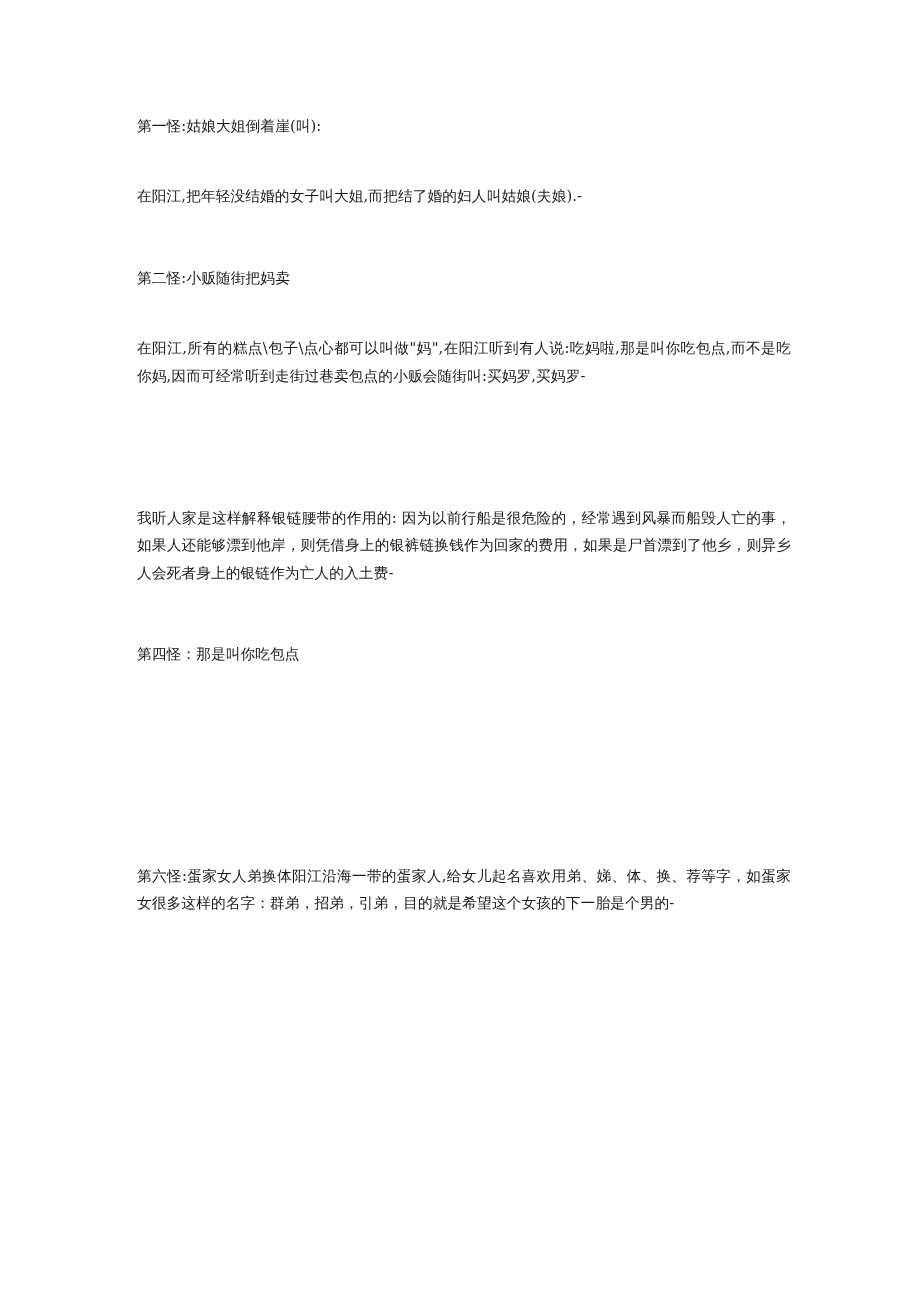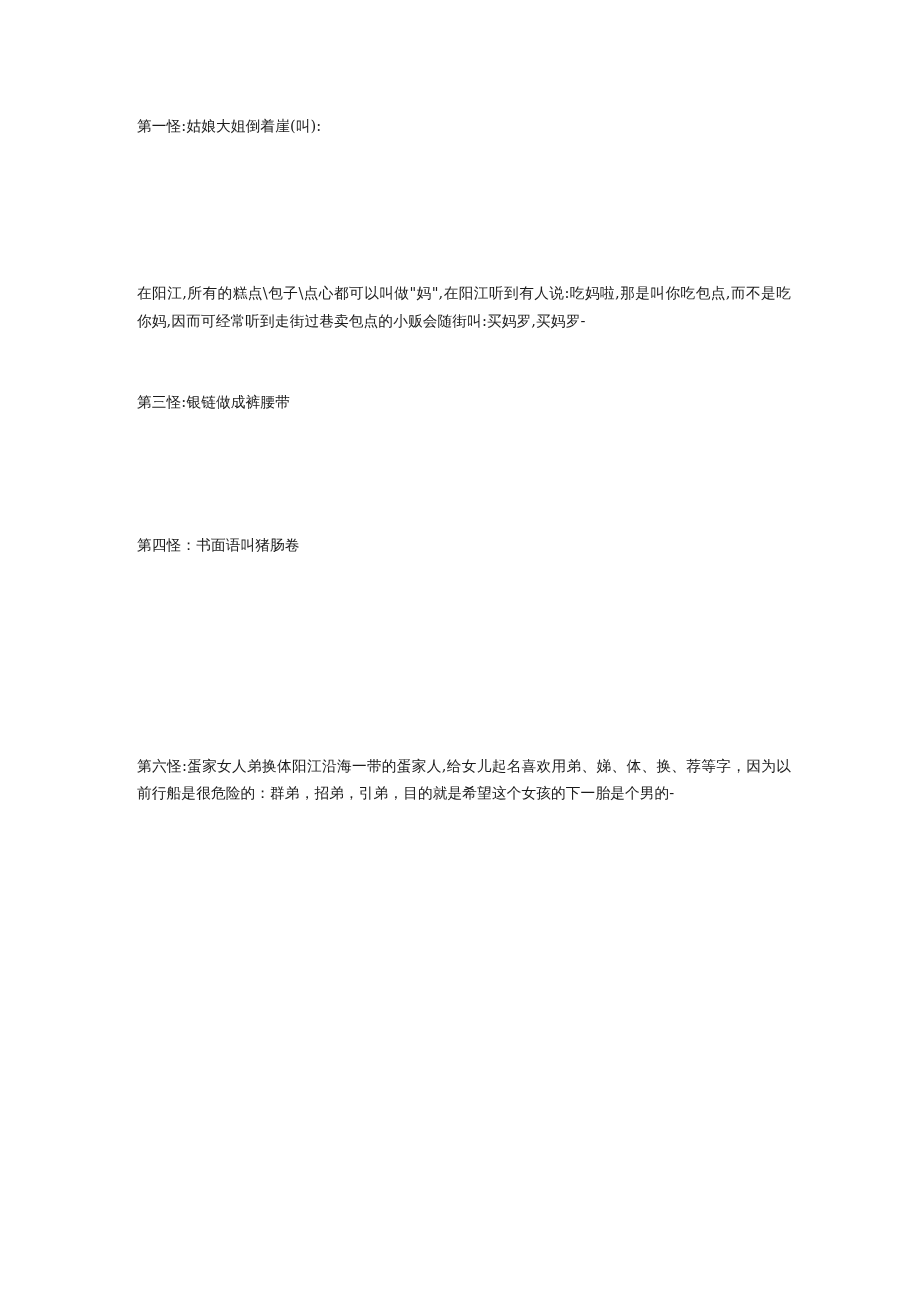--- a/index.html
+++ b/index.html
@@ -42,40 +42,42 @@
   .gap-tiny    { height: 18px; }
 </style>
 </head>
 <body>
 
 <div class="page">
   <div class="content">
 
     <p class="para">第一怪:姑娘大姐倒着崖(叫):</p>
     <div class="gap-heading"></div>
+    <p class="para">在阳江,把年轻没结婚的女子叫大姐,而把结了婚的妇人叫姑娘(夫娘).-</p>
 
     <div class="gap-section"></div>
 
+    <p class="para">第二怪:小贩随街把妈卖</p>
     <div class="gap-heading"></div>
     <p class="para">在阳江,所有的糕点\包子\点心都可以叫做"妈",在阳江听到有人说:吃妈啦,那是叫你吃包点,而不是吃你妈,因而可经常听到走街过巷卖包点的小贩会随街叫:买妈罗,买妈罗-</p>
 
     <div class="gap-section"></div>
 
-    <p class="para">第三怪:银链做成裤腰带</p>
     <div class="gap-heading"></div>
     <div class="gap-tiny"></div>
+    <p class="para">我听人家是这样解释银链腰带的作用的: 因为以前行船是很危险的，经常遇到风暴而船毁人亡的事，如果人还能够漂到他岸，则凭借身上的银裤链换钱作为回家的费用，如果是尸首漂到了他乡，则异乡人会死者身上的银链作为亡人的入土费-</p>
 
     <div class="gap-section"></div>
 
-    <p class="para">第四怪：书面语叫猪肠卷</p>
+    <p class="para">第四怪：那是叫你吃包点</p>
     <div class="gap-heading"></div>
 
     <div class="gap-section"></div>
 
     <div class="gap-heading"></div>
 
     <div class="gap-section"></div>
 
-    <p class="para">第六怪:蛋家女人弟换体阳江沿海一带的蛋家人,给女儿起名喜欢用弟、娣、体、换、荐等字，因为以前行船是很危险的：群弟，招弟，引弟，目的就是希望这个女孩的下一胎是个男的-</p>
+    <p class="para">第六怪:蛋家女人弟换体阳江沿海一带的蛋家人,给女儿起名喜欢用弟、娣、体、换、荐等字，如蛋家女很多这样的名字：群弟，招弟，引弟，目的就是希望这个女孩的下一胎是个男的-</p>
     <div class="gap-tiny"></div>
 
   </div>
 </div>
 
 </body></html>

